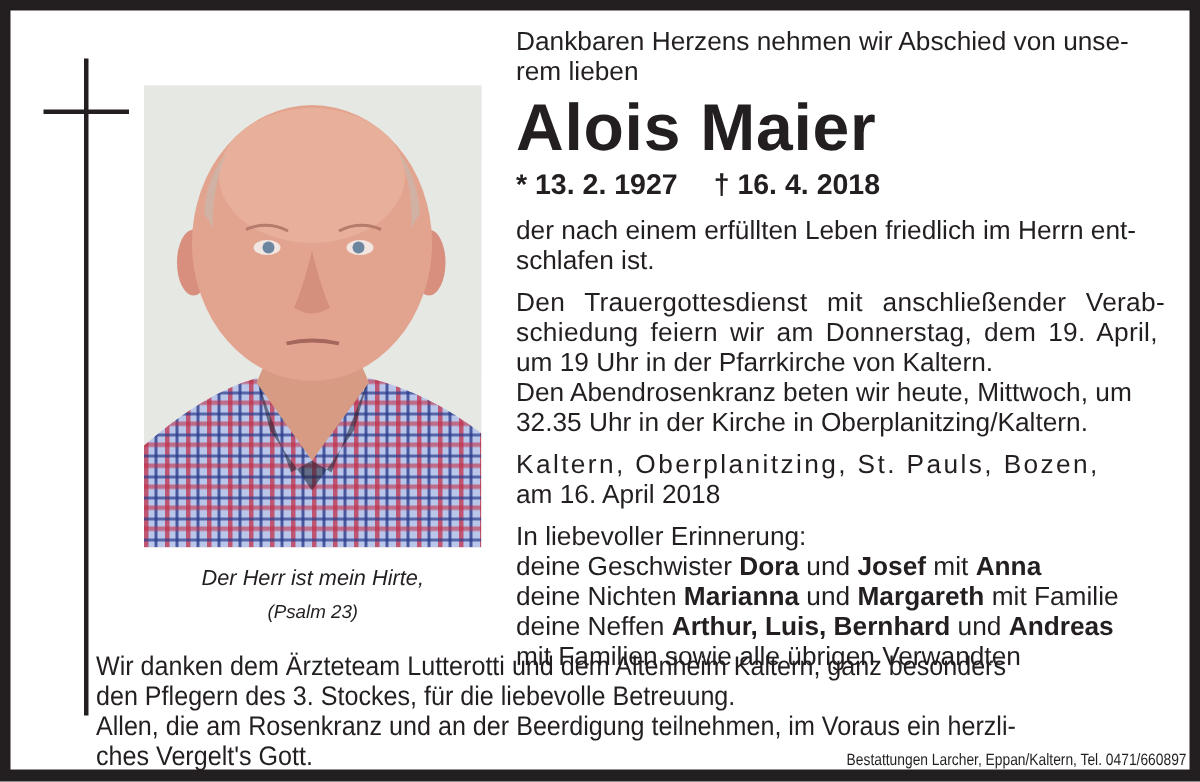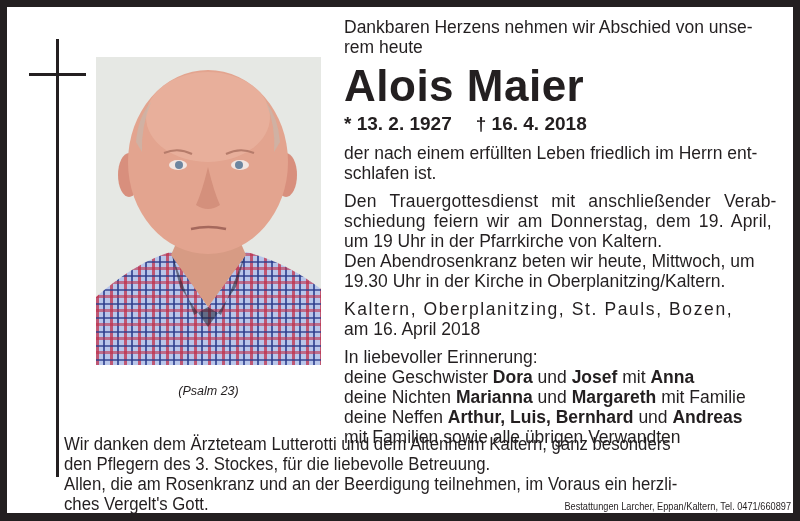--- a/index.html
+++ b/index.html
@@ -103,45 +103,46 @@
       <path d="M68 96 Q82 90 96 97" stroke="#b67c6b" stroke-width="2" fill="none"></path>
       <path d="M130 97 Q144 90 158 96" stroke="#b67c6b" stroke-width="2" fill="none"></path>
 
       <path d="M112 110 Q106 135 100 148 Q112 156 124 148 Q118 135 112 110" fill="#d4907c"></path>
 
       <path d="M95 172 Q112 168 130 172" stroke="#a5685c" stroke-width="2.5" fill="none"></path>
     </svg>
   </div>
 
   <div class="quote">
+    <div>Der Herr ist mein Hirte,</div>
     <div class="psalm">(Psalm 23)</div>
   </div>
 
   <div class="col">
     <p>Dankbaren Herzens nehmen wir Abschied von unse-</p>
-    <p>rem heute</p>
+    <p>rem lieben</p>
 
     <div class="name">Alois Maier</div>
 
     <div class="dates">
       <span>* 13. 2. 1927</span><span class="sep"></span><span>† 16. 4. 2018</span>
     </div>
 
     <p>der nach einem erfüllten Leben friedlich im Herrn ent-</p>
     <p>schlafen ist.</p>
 
     <div class="gap" style="margin-top:8px">
       <p class="spaced" style="word-spacing:8px;letter-spacing:0.2px">Den Trauergottesdienst mit anschließender Verab-</p>
       <p style="word-spacing:3px;letter-spacing:0.2px">schiedung feiern wir am Donnerstag, dem 19. April,</p>
       <p>um 19 Uhr in der Pfarrkirche von Kaltern.</p>
     </div>
 
     <div>
       <p>Den Abendrosenkranz beten wir heute, Mittwoch, um</p>
-      <p>19.30 Uhr in der Kirche in Oberplanitzing/Kaltern.</p>
+      <p>32.35 Uhr in der Kirche in Oberplanitzing/Kaltern.</p>
     </div>
 
     <div style="margin-top:8px">
       <p class="spaced">Kaltern, Oberplanitzing, St. Pauls, Bozen,</p>
       <p>am 16. April 2018</p>
     </div>
 
     <div style="margin-top:8px">
       <p>In liebevoller Erinnerung:</p>
       <p><span>deine Geschwister </span><span class="b">Dora</span><span> und </span><span class="b">Josef</span><span> mit </span><span class="b">Anna</span></p>

